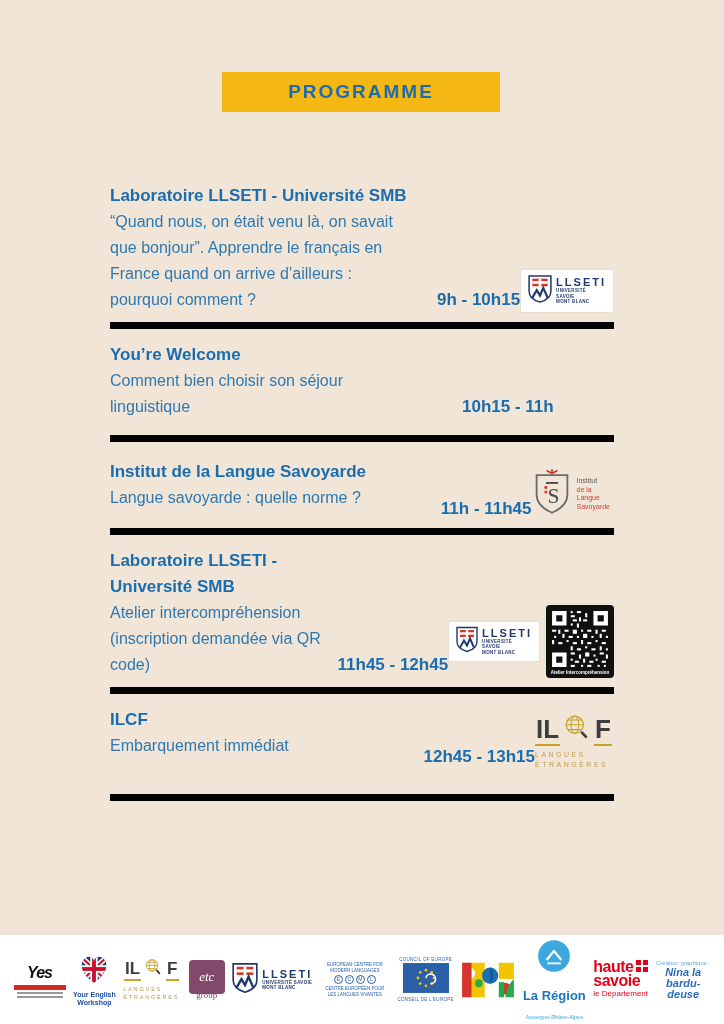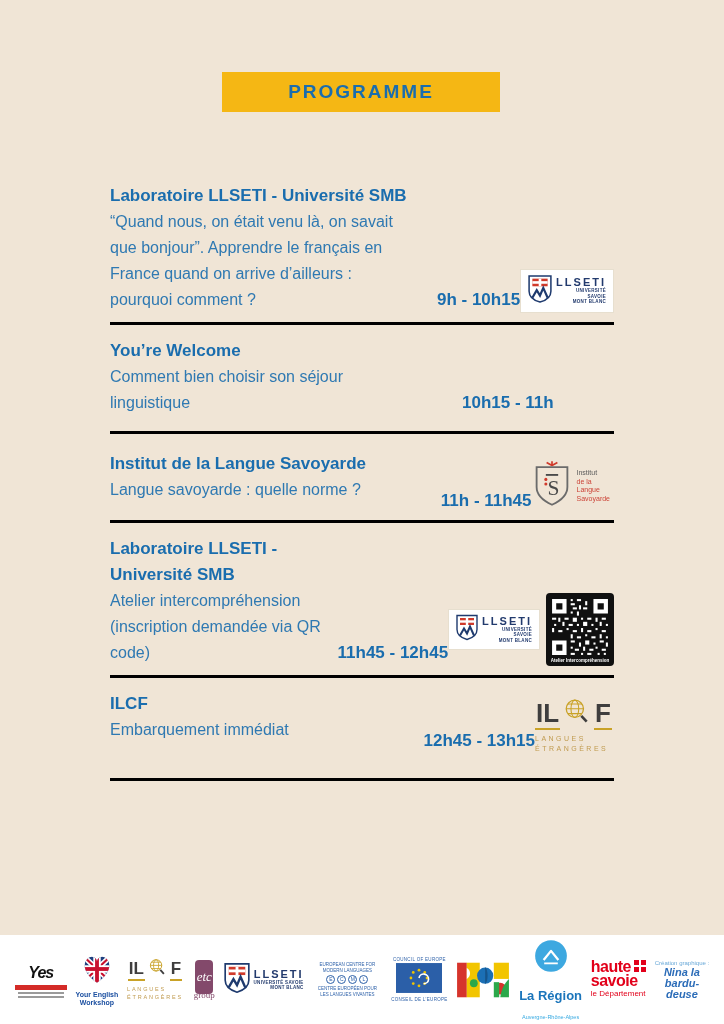--- a/index.html
+++ b/index.html
@@ -12,35 +12,35 @@
   
   .banner {
     position:absolute; left:222px; top:72px; width:278px; height:40px;
     background:#f5b714; display:flex; align-items:center; justify-content:center;
   }
   .banner-label {
     color:#1a6dae; font-weight:bold; font-size:19px; letter-spacing:2px;
   }
   
   .program { position:absolute; left:110px; top:183px; width:504px; }
-  .item { display:flex; border-bottom:3px solid #000000; }
+  .item { display:flex; border-bottom:7px solid #000000; }
   .item-left { width:352px; padding-right:8px; }
   .item-right { flex:1; display:flex; flex-direction:row; align-items:flex-end; }
   .item-title { color:#1a6dae; font-weight:bold; font-size:17px; line-height:26px; }
   .item-desc  { color:#2f79b2; font-size:16px; line-height:26px; white-space:pre-line; }
   .item-time  { color:#1a6dae; font-weight:bold; font-size:17px; line-height:26px; white-space:nowrap; }
   .logo-row { display:flex; align-items:center; gap:6px; margin-top:7px; }
   .i1 { padding-bottom:9px; }
   .i2 { padding-top:13px; padding-bottom:15px; }
   .i3 { padding-top:17px; padding-bottom:6px; }
   .i4 { padding-top:13px; padding-bottom:9px; }
   .i5 { padding-top:13px; padding-bottom:24px; }
   
   .llseti-box { background:#fff; border:1px solid #e7dfcf; padding:4px 7px; }
-  .llseti-inner { display:flex; align-items:center; gap:4px;text-align:right; }
+  .llseti-inner { display:flex; align-items:center; gap:4px; }
   .llseti-name { color:#223a6d; font-weight:bold; font-size:11px; letter-spacing:2px; line-height:11px; }
   .llseti-sub { color:#223a6d; font-size:4.5px; letter-spacing:.3px; line-height:5.5px; font-weight:bold; }
   
   .yw-box { background:#fff; border:1px solid #e7dfcf; padding:5px 8px; display:flex; align-items:center; gap:5px; }
   .yw-line1 { font-weight:bold; font-size:13px; line-height:14px; color:#1b6fb5; }
   .yw-line1 .yw-re { color:#e07b28; }
   .yw-line2 { font-weight:bold; font-size:13px; line-height:14px; color:#32393f; }
   
   .ils { display:flex; align-items:center; gap:5px; padding-right:4px; }
   .ils-l1 { color:#5c5c5c; font-size:7px; line-height:8.5px; }
@@ -59,21 +59,21 @@
   .footer {
     position:absolute; left:0; bottom:0; width:724px; height:89px; background:#fff;
     display:flex; align-items:center; justify-content:space-evenly; padding:0 6px;
   }
   .flogo { display:flex; flex-direction:column; align-items:center; flex:0 0 auto; }
   .yes-name { color:#111; font-weight:bold; font-size:16px; line-height:22px; letter-spacing:-1px; font-style:italic; }
   .yes-bar { width:52px; height:5px; background:#d42b27; margin-top:1px; }
   .yes-line { width:46px; height:2px; background:#9a9a9a; margin-top:2px; }
   .yew { gap:2px; }
   .yew-text { color:#1b4fa0; font-weight:bold; font-size:7px; line-height:8px; text-align:center; }
-  .etc-box { width:18px; height:34px; background:#83496b; border-radius:4px; display:flex; align-items:center; justify-content:center; }
+  .etc-box { width:36px; height:34px; background:#83496b; border-radius:4px; display:flex; align-items:center; justify-content:center; }
   .etc-name { color:#fff; font-size:13px; font-style:italic; font-family:"Liberation Serif",serif; }
   .etc-sub { color:#83496b; font-size:9px; font-family:"Liberation Serif",serif; margin-top:-4px; }
   .ecml { width:70px; text-align:center; }
   .ecml-top, .ecml-bottom { color:#2b5fa8; font-size:4.5px; line-height:5.5px; }
   .ecml-circles { display:flex; justify-content:center; gap:2px; margin:2px 0; }
   .ecml-c { width:9px; height:9px; border:1px solid #2b5fa8; border-radius:50%; color:#2b5fa8; font-size:5px; line-height:7px; text-align:center; }
   .coe { text-align:center; }
   .coe-top, .coe-bottom { color:#2b5fa8; font-size:4.5px; line-height:6px; letter-spacing:.3px; }
   .region { gap:11px; }
   .region-name { color:#1b75bb; font-weight:bold; font-size:13px; line-height:15px; }

